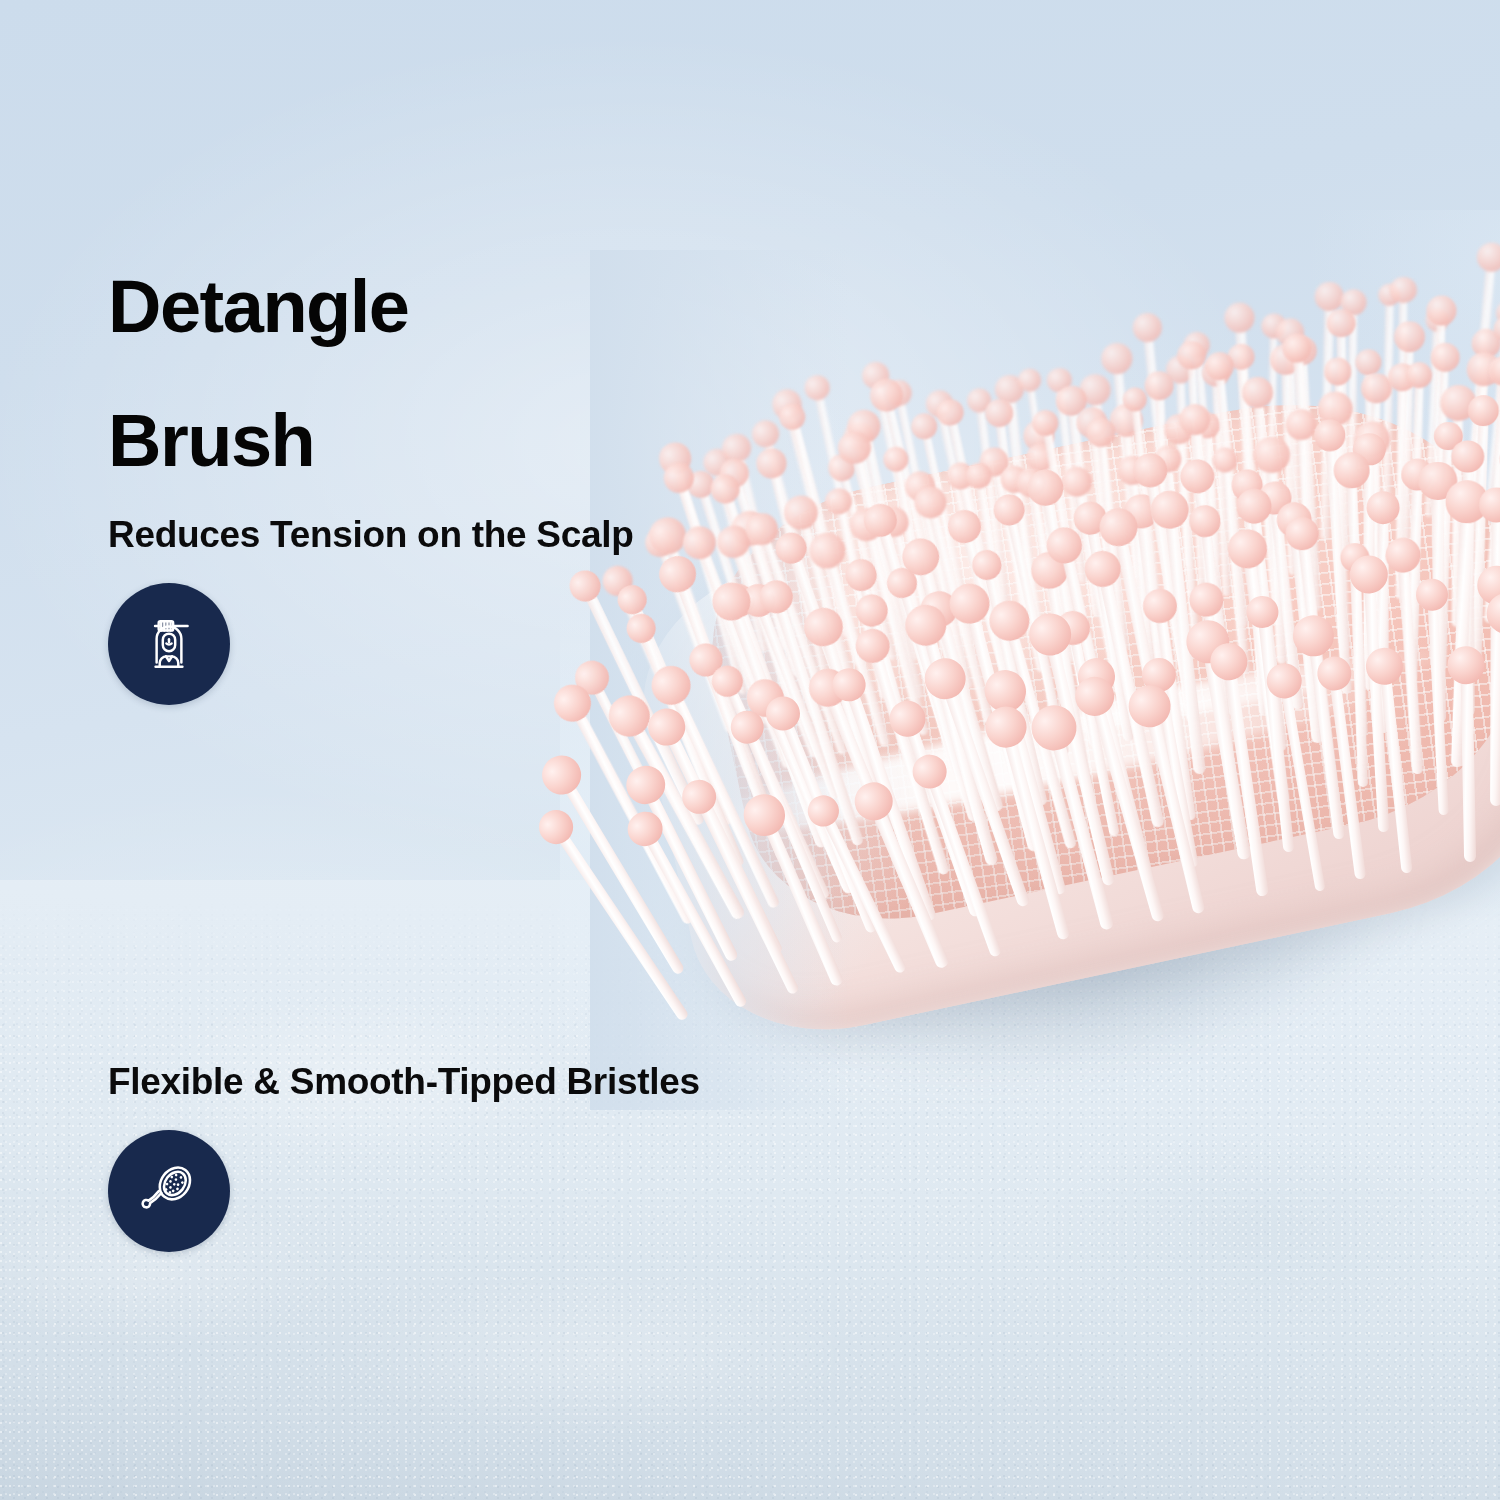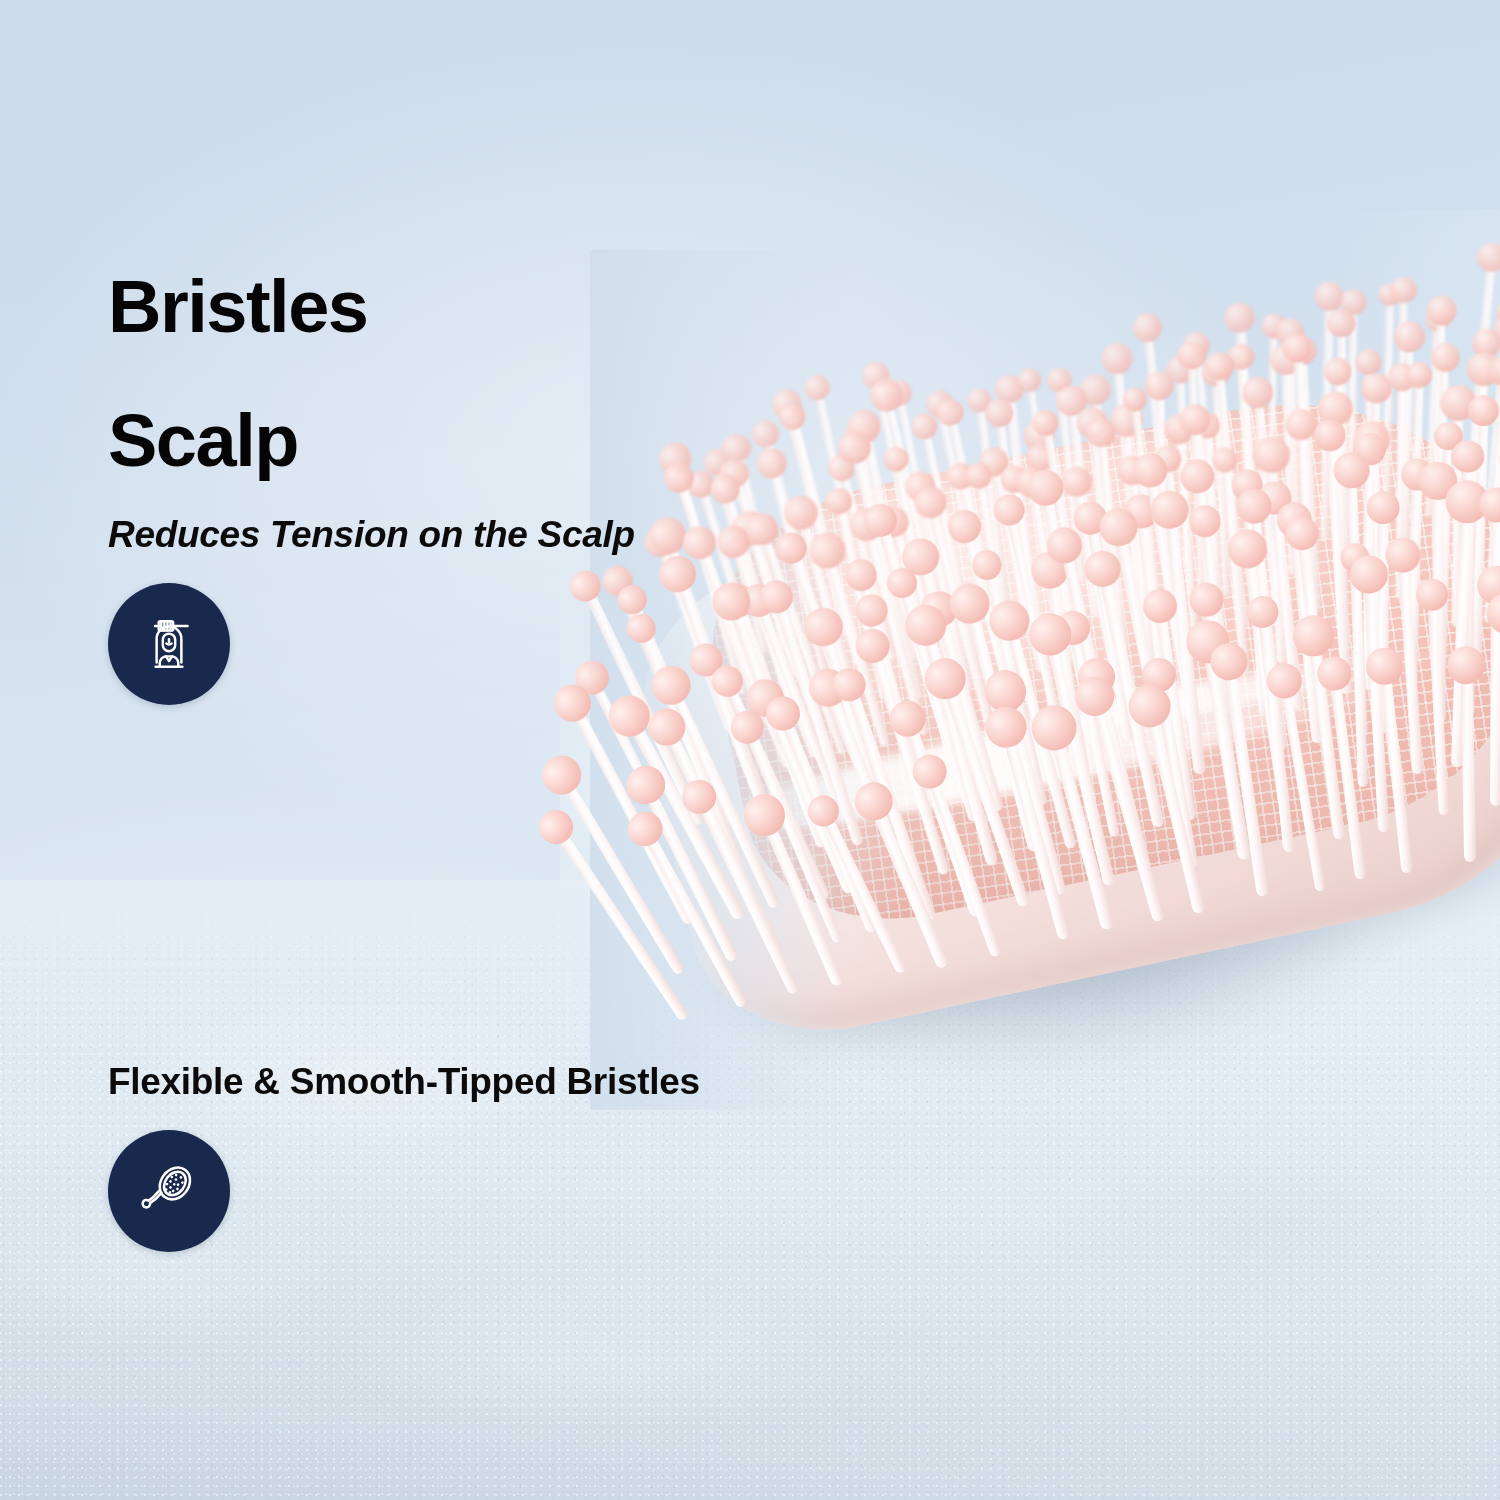--- a/index.html
+++ b/index.html
@@ -103,21 +103,21 @@
   .badge {
     margin-top:30px;
     width:122px; height:122px;
     border-radius:50%;
     background:#18294d;
     display:flex; align-items:center; justify-content:center;
     box-shadow:0 2px 7px rgba(30,50,80,.20);
   }
   .badge svg { display:block; }
 
-  .f1 { top:516px;font-style:italic; }
+  .f1 { top:516px; }
   .f2 { top:795px; }
   .f3 { top:1063px; }
 
   
   .product {
     position:absolute;
     left:600px; top:250px;
     width:960px; height:860px;
     z-index:20;
   }
@@ -1081,22 +1081,22 @@
           </div>
         </div>
       <div class="photo-dof"></div>
       <div class="photo-fade-left"></div>
     </div>
   </div>
 
   <div class="text-col">
 
     <div class="headline">
-      <span>Bristles</span>
-      <span class="l2">Scalp</span>
+      <span>Detangle</span>
+      <span class="l2">Brush</span>
     </div>
 
     <div class="feature f1">
       <div class="feature-label">Reduces Tension on the Scalp</div>
       <div class="badge">
         <span>
           <svg width="66" height="66" viewBox="0 0 64 64" fill="none" stroke="#ffffff" stroke-width="2.4" stroke-linecap="round" stroke-linejoin="round">
 
             <rect x="22" y="10" width="14" height="9" rx="1.6"></rect>
             <line x1="24.5" y1="10" x2="24.5" y2="19"></line>

